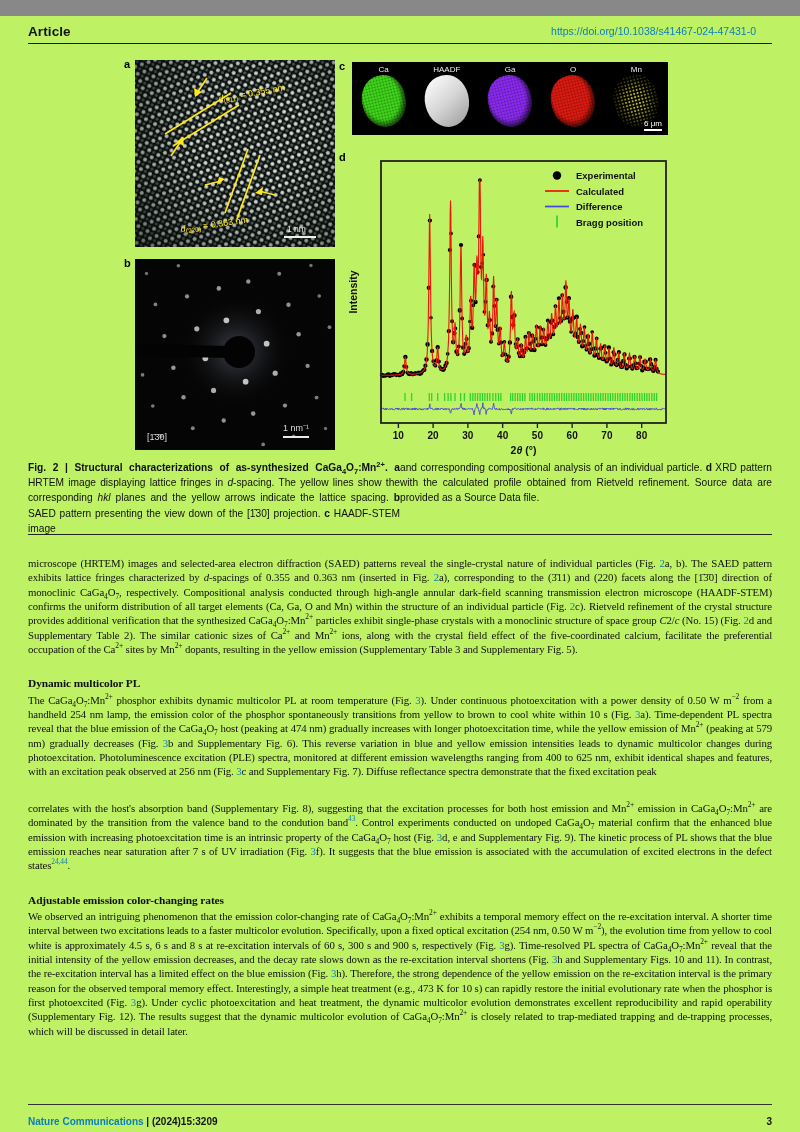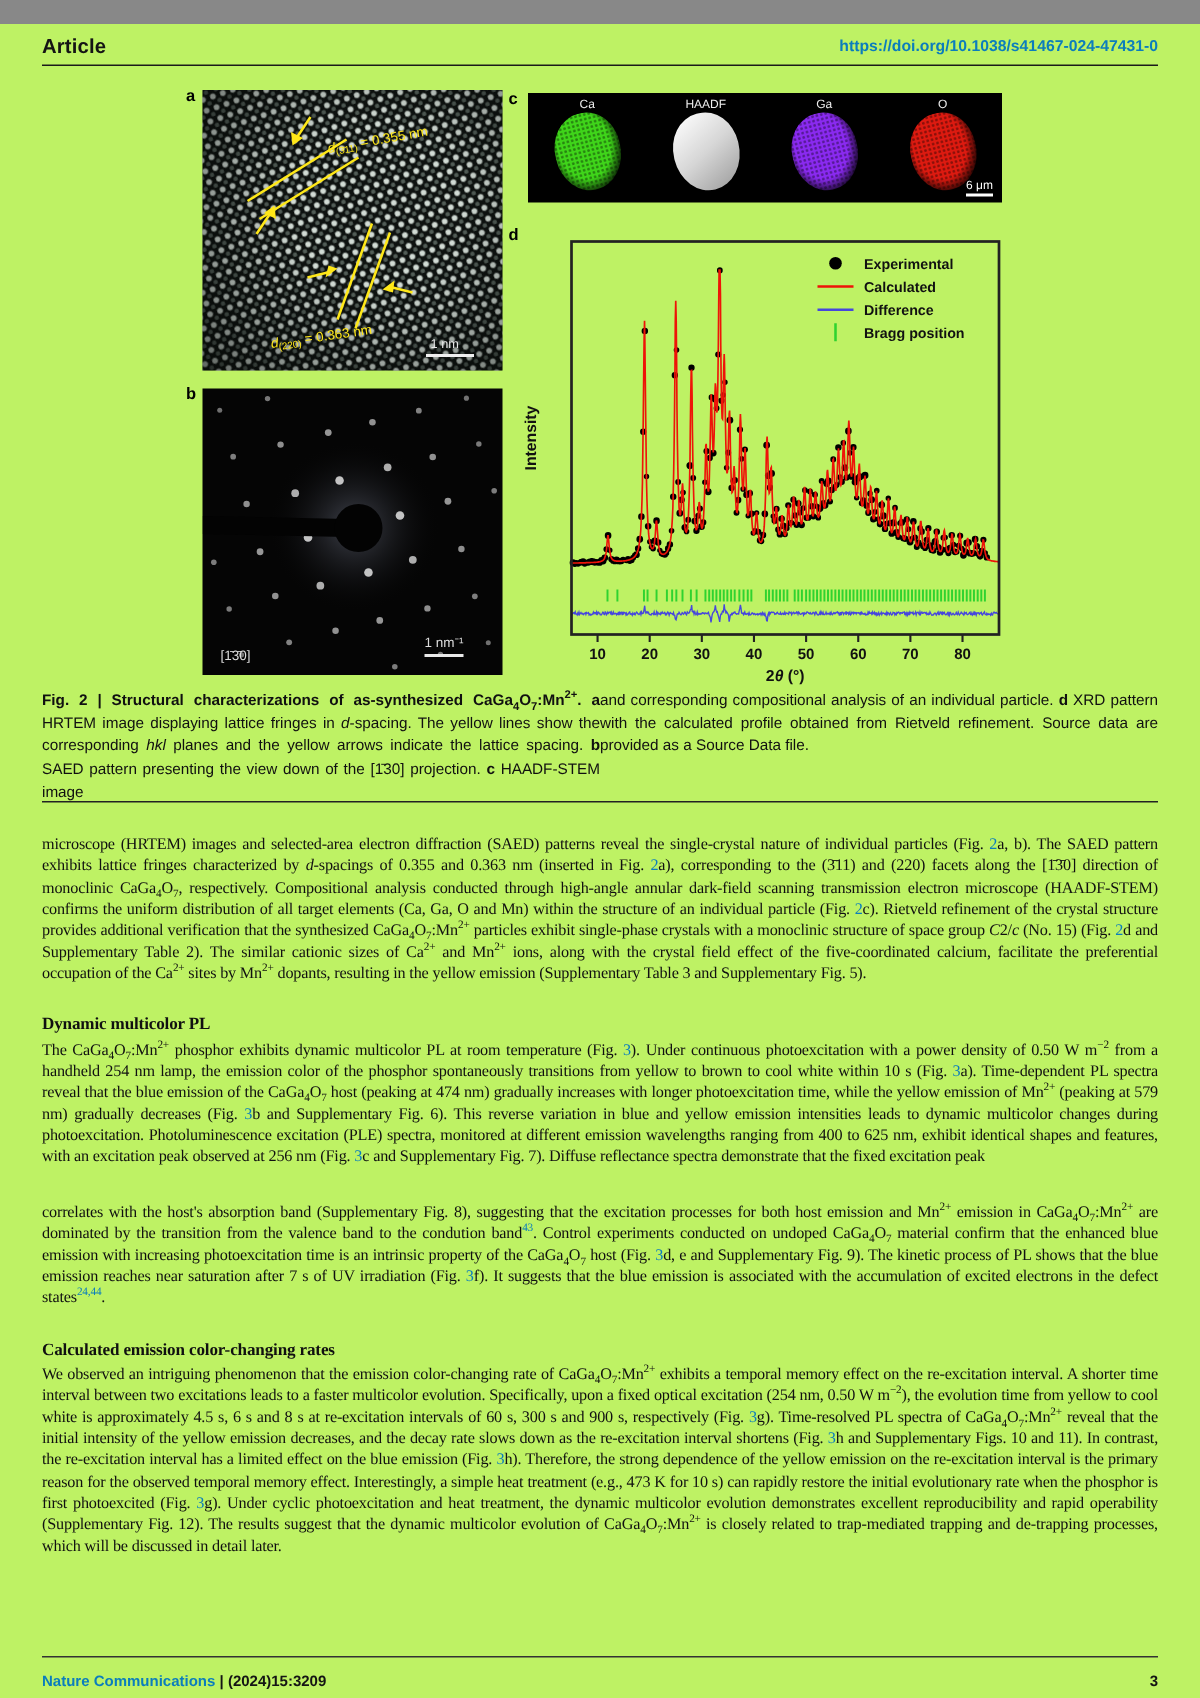--- a/index.html
+++ b/index.html
@@ -1,21 +1,21 @@
 <!DOCTYPE html>
 <html><head>
 <meta charset="utf-8">
 <style>
   html,body{margin:0;padding:0;background:#888;}
   .page{position:relative;width:800px;height:1132px;margin:16px auto;background:#bef264;overflow:hidden;
         font-family:"Liberation Sans",sans-serif;color:#141414;}
   
   .hd{position:absolute;left:28px;right:28px;top:6px;height:20px;}
   .hd .art{font-size:13.5px;font-weight:bold;letter-spacing:.1px;}
-  .hd .doi{position:absolute;right:0;top:3px;font-size:10.5px;color:#0b7dbd;text-decoration:none;font-weight:bold;padding-left:36px;}
+  .hd .doi{position:absolute;right:16px;top:3px;font-size:10.5px;color:#0b7dbd;text-decoration:none;font-weight:normal;padding-left:36px;}
   .hd-rule{position:absolute;left:28px;right:28px;top:27px;height:0;border-top:1.8px solid #1a1a1a;}
   
   .fig-area{position:absolute;left:28px;right:28px;top:44px;height:398px;}
   .plabel{position:absolute;font-size:11px;font-weight:bold;color:#000;}
   .panel{position:absolute;overflow:hidden;}
   #panel-a{left:107px;top:0;width:200px;height:187px;background:#0e1210;}
   #panel-a .lattice{position:absolute;left:-55px;top:-55px;width:320px;height:320px;
      background-image:
        radial-gradient(circle 1.6px at 2px 2.5px, rgba(226,236,229,.92) 0 1.4px, transparent 2.5px),
        radial-gradient(circle 1.2px at 5.5px 6.2px, rgba(150,168,158,.5) 0 1px, transparent 2px);
@@ -161,20 +161,24 @@
           <span class="clab">HAADF</span>
           <div class="blob" style="background: linear-gradient(150deg, rgb(247, 247, 247) 12%, rgb(214, 214, 214) 50%, rgb(154, 154, 154) 100%);"></div>
         </div>
         <div class="ccell">
           <span class="clab">Ga</span>
           <div class="blob" style="background: radial-gradient(rgba(0, 0, 0, 0.38) 0.6px, transparent 1.2px) 0px 0px / 3px 3px, radial-gradient(at 46% 42%, rgb(138, 42, 240) 0%, rgb(138, 42, 240) 52%, rgba(0, 0, 0, 0) 80%);"></div>
         </div>
         <div class="ccell">
           <span class="clab">O</span>
           <div class="blob" style="background: radial-gradient(rgba(0, 0, 0, 0.38) 0.6px, transparent 1.2px) 0px 0px / 3px 3px, radial-gradient(at 46% 42%, rgb(221, 26, 16) 0%, rgb(221, 26, 16) 52%, rgba(0, 0, 0, 0) 80%);"></div>
+        </div>
+        <div class="ccell">
+          <span class="clab">Mn</span>
+          <div class="blob" style="background: radial-gradient(rgb(201, 201, 42) 0.7px, transparent 1.4px) 0px 0px / 3.4px 3.4px; box-shadow: rgb(0, 0, 0) 0px 0px 14px 6px inset;"></div>
         </div>
         <div class="cscale">
         <span>6 μm</span>
         <div class="bar"></div>
       </div>
     </div>
 
     <span class="plabel" style="left:311px;top:91px;">d</span>
     <svg id="xrd" viewBox="0 0 334 302">
         <line x1="61.0" y1="238" x2="61.0" y2="246" stroke="#2fd32f" stroke-width="1.3"></line>
@@ -301,21 +305,21 @@
   <div class="cap-rule"></div>
 
   <div class="bodytxt">
     <div class="col">
       <p>microscope (HRTEM) images and selected-area electron diffraction (SAED) patterns reveal the single-crystal nature of individual particles (Fig. <span class="lnk">2</span>a, b). The SAED pattern exhibits lattice fringes characterized by <i>d</i>-spacings of 0.355 and 0.363 nm (inserted in Fig. <span class="lnk">2</span>a), corresponding to the (3̄11) and (220) facets along the [1̄3̄0] direction of monoclinic CaGa<sub>4</sub>O<sub>7</sub>, respectively. Compositional analysis conducted through high-angle annular dark-field scanning transmission electron microscope (HAADF-STEM) confirms the uniform distribution of all target elements (Ca, Ga, O and Mn) within the structure of an individual particle (Fig. <span class="lnk">2</span>c). Rietveld refinement of the crystal structure provides additional verification that the synthesized CaGa<sub>4</sub>O<sub>7</sub>:Mn<sup>2+</sup> particles exhibit single-phase crystals with a monoclinic structure of space group <i>C</i>2/<i>c</i> (No. 15) (Fig. <span class="lnk">2</span>d and Supplementary Table 2). The similar cationic sizes of Ca<sup>2+</sup> and Mn<sup>2+</sup> ions, along with the crystal field effect of the five-coordinated calcium, facilitate the preferential occupation of the Ca<sup>2+</sup> sites by Mn<sup>2+</sup> dopants, resulting in the yellow emission (Supplementary Table 3 and Supplementary Fig. 5).</p>
       <h3>Dynamic multicolor PL</h3>
       <p>The CaGa<sub>4</sub>O<sub>7</sub>:Mn<sup>2+</sup> phosphor exhibits dynamic multicolor PL at room temperature (Fig. <span class="lnk">3</span>). Under continuous photoexcitation with a power density of 0.50 W m<sup>−2</sup> from a handheld 254 nm lamp, the emission color of the phosphor spontaneously transitions from yellow to brown to cool white within 10 s (Fig. <span class="lnk">3</span>a). Time-dependent PL spectra reveal that the blue emission of the CaGa<sub>4</sub>O<sub>7</sub> host (peaking at 474 nm) gradually increases with longer photoexcitation time, while the yellow emission of Mn<sup>2+</sup> (peaking at 579 nm) gradually decreases (Fig. <span class="lnk">3</span>b and Supplementary Fig. 6). This reverse variation in blue and yellow emission intensities leads to dynamic multicolor changes during photoexcitation. Photoluminescence excitation (PLE) spectra, monitored at different emission wavelengths ranging from 400 to 625 nm, exhibit identical shapes and features, with an excitation peak observed at 256 nm (Fig. <span class="lnk">3</span>c and Supplementary Fig. 7). Diffuse reflectance spectra demonstrate that the fixed excitation peak</p>
     </div>
     <div class="col">
       <p>correlates with the host's absorption band (Supplementary Fig. 8), suggesting that the excitation processes for both host emission and Mn<sup>2+</sup> emission in CaGa<sub>4</sub>O<sub>7</sub>:Mn<sup>2+</sup> are dominated by the transition from the valence band to the condution band<sup><span class="lnk">43</span></sup>. Control experiments conducted on undoped CaGa<sub>4</sub>O<sub>7</sub> material confirm that the enhanced blue emission with increasing photoexcitation time is an intrinsic property of the CaGa<sub>4</sub>O<sub>7</sub> host (Fig. <span class="lnk">3</span>d, e and Supplementary Fig. 9). The kinetic process of PL shows that the blue emission reaches near saturation after 7 s of UV irradiation (Fig. <span class="lnk">3</span>f). It suggests that the blue emission is associated with the accumulation of excited electrons in the defect states<sup><span class="lnk">24,44</span></sup>.</p>
-      <h3>Calculated emission color-changing rates</h3>
+      <h3>Adjustable emission color-changing rates</h3>
       <p>We observed an intriguing phenomenon that the emission color-changing rate of CaGa<sub>4</sub>O<sub>7</sub>:Mn<sup>2+</sup> exhibits a temporal memory effect on the re-excitation interval. A shorter time interval between two excitations leads to a faster multicolor evolution. Specifically, upon a fixed optical excitation (254 nm, 0.50 W m<sup>−2</sup>), the evolution time from yellow to cool white is approximately 4.5 s, 6 s and 8 s at re-excitation intervals of 60 s, 300 s and 900 s, respectively (Fig. <span class="lnk">3</span>g). Time-resolved PL spectra of CaGa<sub>4</sub>O<sub>7</sub>:Mn<sup>2+</sup> reveal that the initial intensity of the yellow emission decreases, and the decay rate slows down as the re-excitation interval shortens (Fig. <span class="lnk">3</span>h and Supplementary Figs. 10 and 11). In contrast, the re-excitation interval has a limited effect on the blue emission (Fig. <span class="lnk">3</span>h). Therefore, the strong dependence of the yellow emission on the re-excitation interval is the primary reason for the observed temporal memory effect. Interestingly, a simple heat treatment (e.g., 473 K for 10 s) can rapidly restore the initial evolutionary rate when the phosphor is first photoexcited (Fig. <span class="lnk">3</span>g). Under cyclic photoexcitation and heat treatment, the dynamic multicolor evolution demonstrates excellent reproducibility and rapid operability (Supplementary Fig. 12). The results suggest that the dynamic multicolor evolution of CaGa<sub>4</sub>O<sub>7</sub>:Mn<sup>2+</sup> is closely related to trap-mediated trapping and de-trapping processes, which will be discussed in detail later.</p>
     </div>
   </div>
 
   <div class="ft-rule"></div>
   <div class="ft">
     <span class="jr">Nature Communications</span><span> | (2024)15:3209</span>
     <span class="pg">3</span>
   </div>
 </div>

